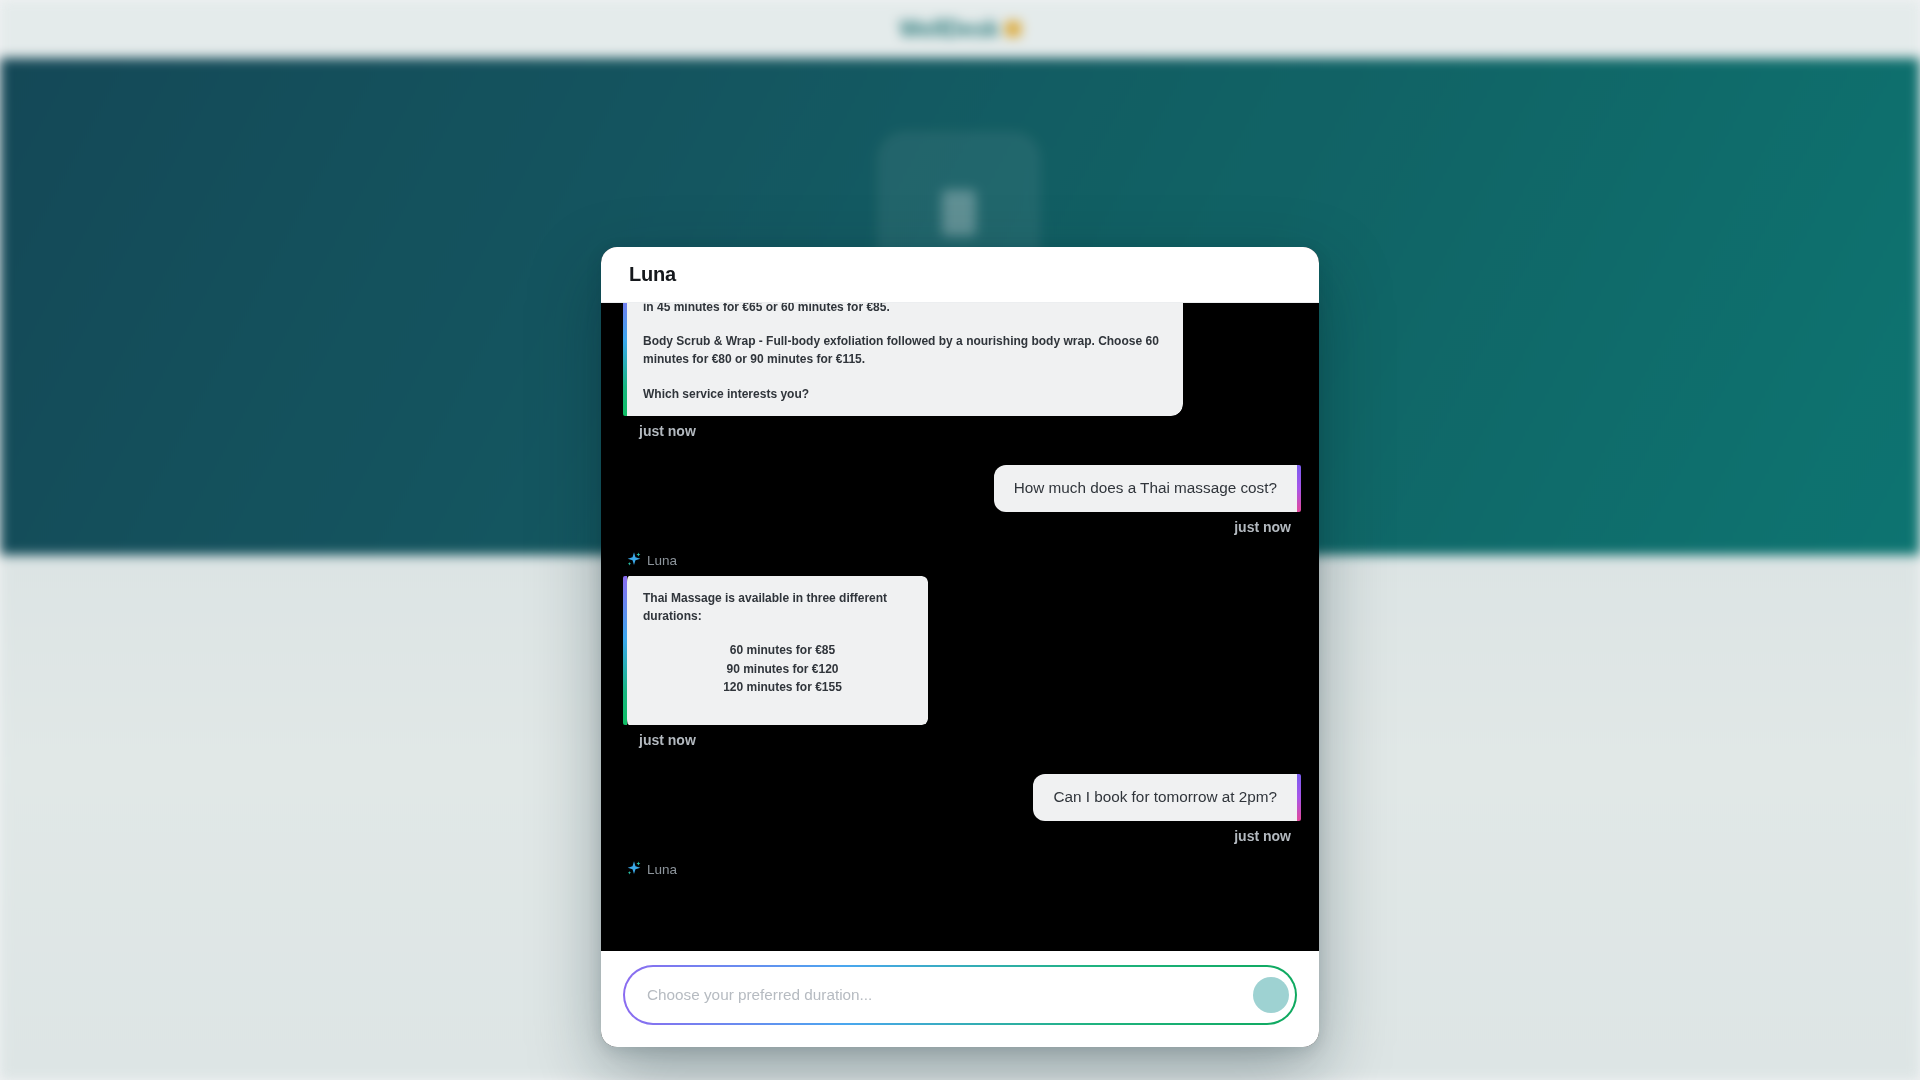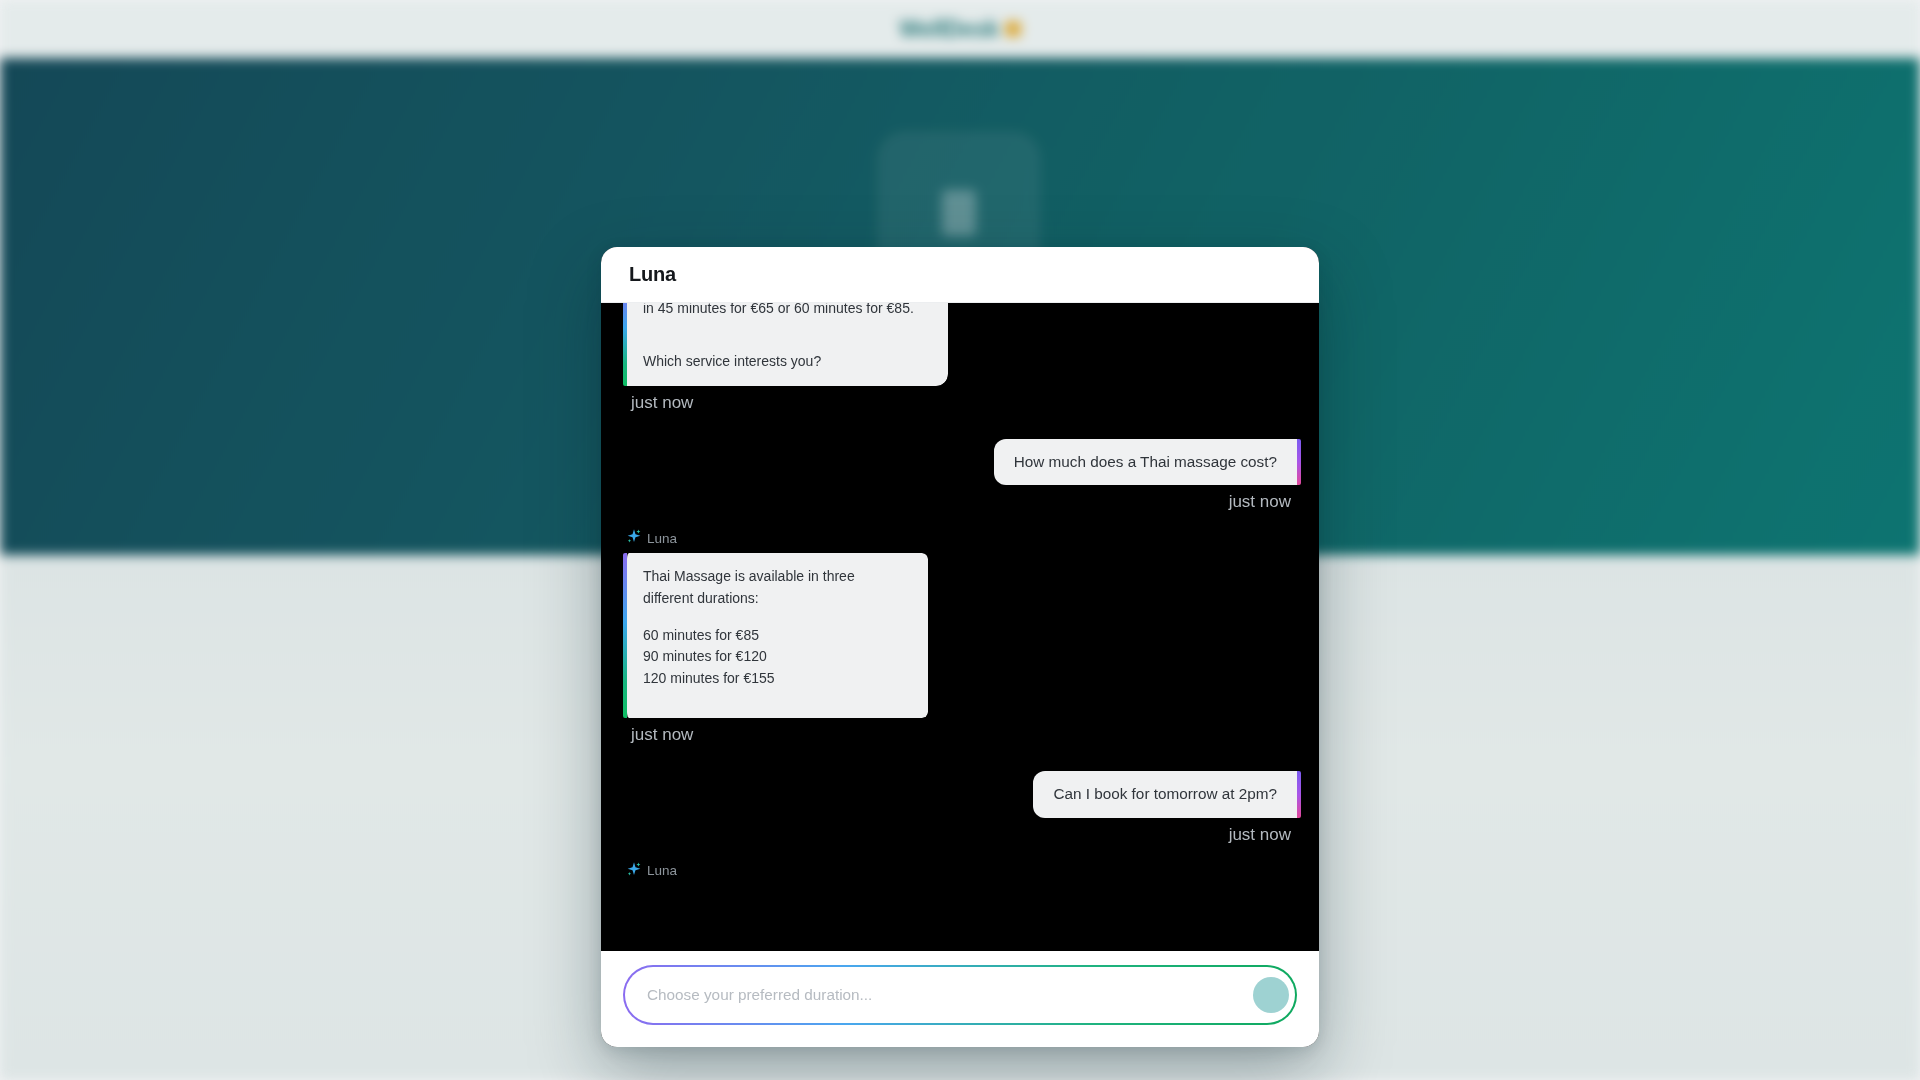--- a/index.html
+++ b/index.html
@@ -137,26 +137,27 @@
     color: #8d959c;
   }
   .sparkle-icon { display: block; }
 
   .assistant-bubble {
     position: relative;
     display: inline-block;
     max-width: 560px;
     background: #f0f1f2;
     border-radius: 0 12px 12px 0;
-    padding: 13px 34px 13px 16px;
-    font-size: 14px;
+    padding: 13px 6px 13px 16px;
+    font-size: 12px;
     line-height: 1.52;
     color: #30353b;
     border-left: 4px solid transparent;
     background-clip: padding-box;
+    font-weight: bold;
   }
   .assistant-bubble::before {
     content: "";
     position: absolute;
     left: -4px; top: 0; bottom: 0;
     width: 4px;
     background: linear-gradient(180deg, #8b6cf0 0%, #3aa6ee 42%, #17b67f 78%, #0ebd63 100%);
     border-radius: 2px 0 0 2px;
   }
   .bubble-para { margin: 0; }
@@ -183,24 +184,25 @@
   .user-bubble::after {
     content: "";
     position: absolute;
     right: -4px; top: 0; bottom: 0;
     width: 4px;
     background: linear-gradient(180deg, #7a5cf0 0%, #a855e8 50%, #e2499b 100%);
     border-radius: 0 2px 2px 0;
   }
 
   .ts {
-    font-size: 17px;
+    font-size: 14px;
     color: #b3b9bf;
     margin-top: 7px;
-    margin-left: 8px;
+    margin-left: 16px;
+    font-weight: bold;
   }
   .ts.right { text-align: right; margin-right: 6px; }
 
   
   #chat-composer {
     flex: 0 0 auto;
     padding: 14px 22px 22px 22px;
     background: #fff;
   }
   #composer-shell {
@@ -273,20 +275,21 @@
   <div id="chat-header">
     <span id="chat-title">Luna</span>
   </div>
 
   <div id="chat-scroll">
 
     <div class="msg-row" style="margin-top:-18px;">
       <div class="assistant-bubble" style="max-width:560px;">
         <p class="bubble-para">in 45 minutes for €65 or 60 minutes for €85.</p>
         <div class="bubble-gap"></div>
+        <p class="bubble-para">Body Scrub &amp; Wrap - Full-body exfoliation followed by a nourishing body wrap. Choose 60 minutes for €80 or 90 minutes for €115.</p>
         <div class="bubble-gap"></div>
         <p class="bubble-para">Which service interests you?</p>
       </div>
       <div class="ts">just now</div>
     </div>
 
     <div class="msg-row user-row-wrap">
       <div class="user-row">
         <div class="user-bubble">How much does a Thai massage cost?</div>
       </div>
@@ -300,21 +303,21 @@
             <path d="M12 2 L14.2 9.3 L21.5 11.5 L14.2 13.7 L12 21 L9.8 13.7 L2.5 11.5 L9.8 9.3 Z" fill="#3aa8e8"></path>
             <path d="M18.6 2.4 L19.4 4.6 L21.6 5.4 L19.4 6.2 L18.6 8.4 L17.8 6.2 L15.6 5.4 L17.8 4.6 Z" fill="#2bc4a8"></path>
             <path d="M5.2 16.6 L5.9 18.4 L7.7 19.1 L5.9 19.8 L5.2 21.6 L4.5 19.8 L2.7 19.1 L4.5 18.4 Z" fill="#2bc4a8"></path>
           </svg>
         </span>
         <span class="name">Luna</span>
       </div>
       <div class="assistant-bubble" style="max-width:305px;border-radius:6px;">
         <p class="bubble-para">Thai Massage is available in three different durations:</p>
         <div class="bubble-gap"></div>
-        <p class="bubble-para" style="white-space:pre-line;">60 minutes for €85
+        <p class="bubble-para" style="white-space:pre-line;text-align:center;">60 minutes for €85
 90 minutes for €120
 120 minutes for €155</p>
         <div class="bubble-gap"></div>
       </div>
       <div class="ts">just now</div>
     </div>
 
     <div class="msg-row">
       <div class="user-row">
         <div class="user-bubble">Can I book for tomorrow at 2pm?</div>

